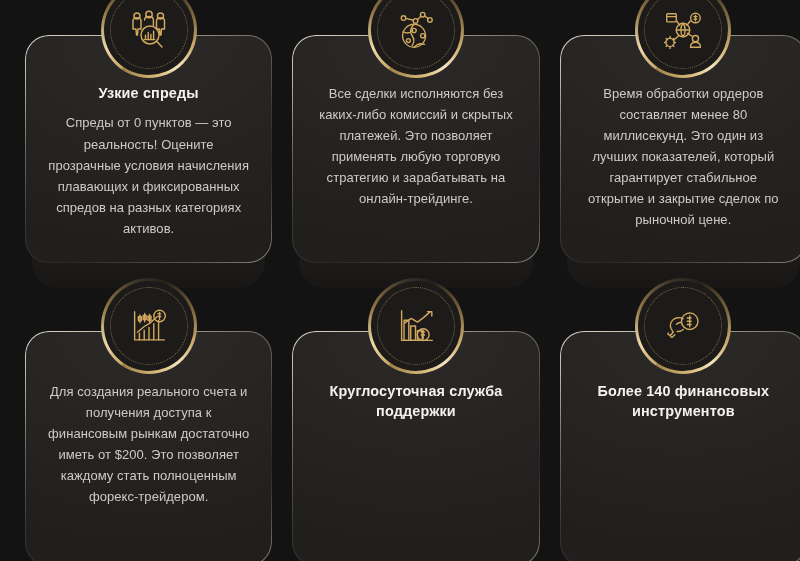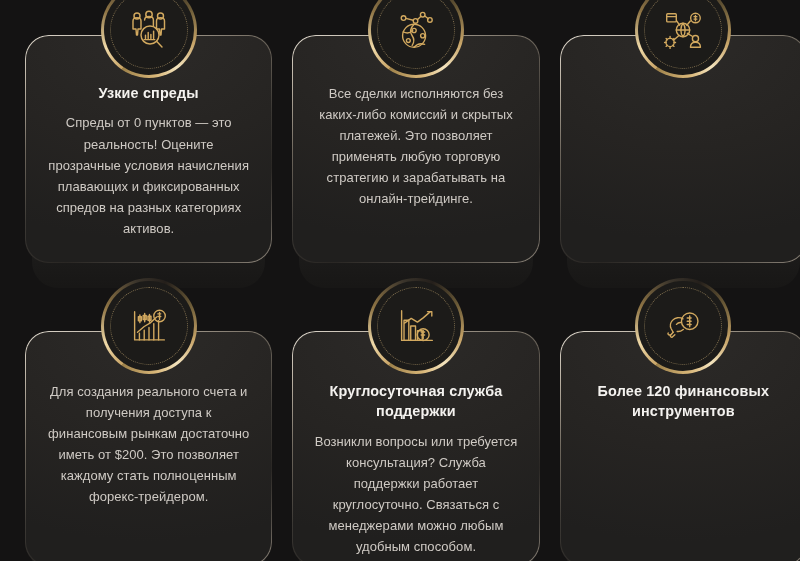--- a/index.html
+++ b/index.html
@@ -264,20 +264,21 @@
       </div>
     </div>
 
     <div class="cell row1">
       <div class="backplate"></div>
       <div class="card">
         <div class="card-border">
           <div class="card-border-inner"></div>
         </div>
         <div class="card-content">
+          <p class="card-text">Время обработки ордеров составляет менее 80 миллисекунд. Это один из лучших показателей, который гарантирует стабильное открытие и закрытие сделок по рыночной цене.</p>
         </div>
       </div>
       <div class="medallion">
         <div class="ring">
             <div class="ring-hole"></div>
           </div>
         <div class="dots"></div>
         <div class="glyph">
           <svg width="46" height="46" viewBox="0 0 48 48">
             <g class="gold">
@@ -331,21 +332,20 @@
     </div>
 
     <div class="cell row2">
       <div class="backplate"></div>
       <div class="card">
         <div class="card-border">
           <div class="card-border-inner"></div>
         </div>
         <div class="card-content">
           <h3 class="card-title">Круглосуточная служба поддержки</h3>
-          <p class="card-text">Возникли вопросы или требуется консультация? Служба поддержки работает круглосуточно. Связаться с менеджерами можно любым удобным способом.</p>
         </div>
       </div>
       <div class="medallion">
         <div class="ring">
             <div class="ring-hole"></div>
           </div>
         <div class="dots"></div>
         <div class="glyph">
           <svg width="46" height="46" viewBox="0 0 48 48">
             <g class="gold">
@@ -363,21 +363,21 @@
       </div>
     </div>
 
     <div class="cell row2">
       <div class="backplate"></div>
       <div class="card">
         <div class="card-border">
           <div class="card-border-inner"></div>
         </div>
         <div class="card-content">
-          <h3 class="card-title">Более 120 финансовых инструментов</h3>
+          <h3 class="card-title">Более 140 финансовых инструментов</h3>
         </div>
       </div>
       <div class="medallion">
         <div class="ring">
             <div class="ring-hole"></div>
           </div>
         <div class="dots"></div>
         <div class="glyph">
           <svg width="46" height="46" viewBox="0 0 48 48">
             <g class="gold">

